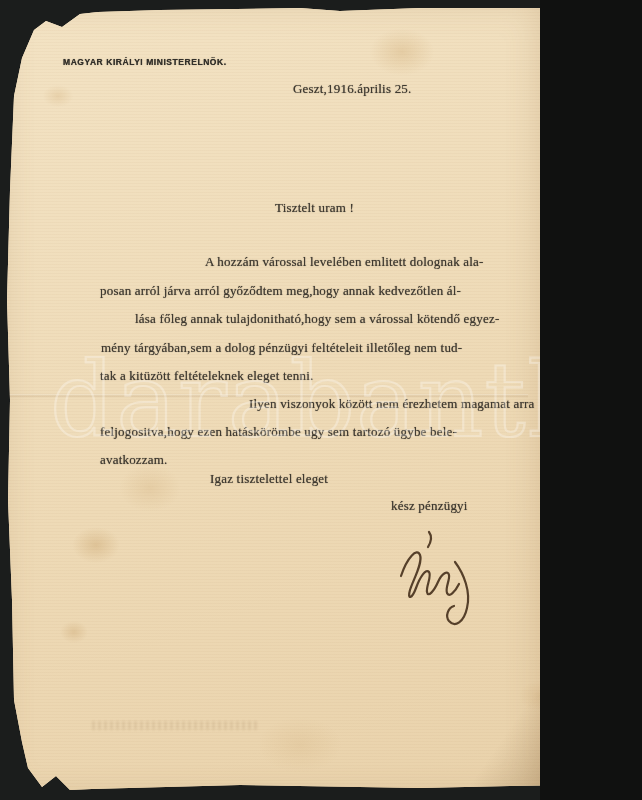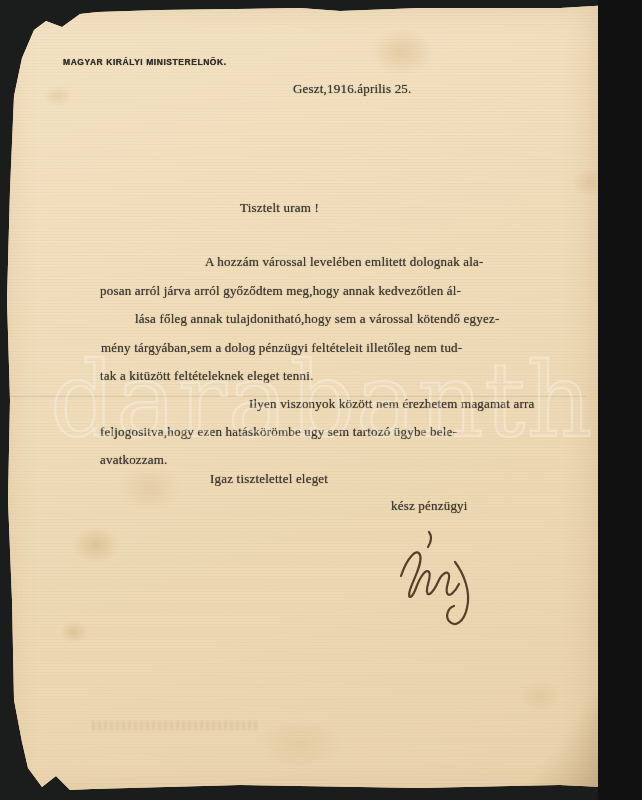--- a/index.html
+++ b/index.html
@@ -1,17 +1,17 @@
 <!DOCTYPE html>
 <html><head>
 <meta charset="utf-8">
 <style>
   html,body{margin:0;padding:0;background:#101110;}
   .stage{
-    position:relative;width:598px;height:800px;overflow:hidden;
+    position:relative;width:540px;height:800px;overflow:hidden;
     background:#1b1d1c;
     font-family:"DejaVu Sans Mono","Liberation Mono",monospace;
   }
   
   .paper{
     position:absolute;inset:0;
     background-color:#efdcba;
     background-image:
       radial-gradient(ellipse 46px 34px at 402px 52px, rgba(186,138,70,0.22), transparent 70%),
       radial-gradient(ellipse 26px 20px at 590px 182px, rgba(186,138,70,0.18), transparent 70%),
@@ -63,21 +63,21 @@
     text-shadow:0 0 0.9px rgba(62,55,45,0.8);
   }
   .stamp{
     position:absolute;left:63px;top:57px;
     font-family:"Liberation Sans","DejaVu Sans",sans-serif;
     font-weight:700;font-size:8.5px;letter-spacing:0.55px;
     color:#33302a;transform:scaleY(1.08);
     text-shadow:0 0 0.7px rgba(45,42,36,0.9);
   }
   .dateline    {left:293px;top:82px;}
-  .salutation  {left:240px;top:201px;}
+  .salutation  {left:275px;top:201px;}
   .p1l0{left:205px;top:255px;} .p1l1{left:100px;top:284px;}
   .p1l2{left:100px;top:312px;margin-left:35px;} .p1l3{left:101px;top:341px;}
   .p1l4{left:100px;top:369px;}
   .p2l0{left:225px;top:397px;margin-left:24px;} .p2l1{left:100px;top:425px;}
   .p2l2{left:100px;top:453px;}
   .closing1{left:210px;top:472px;}
   .closing2{left:391px;top:499px;}
   
   .signature{position:absolute;left:385px;top:524px;width:120px;height:110px;}
   .signature path{fill:none;stroke:#4e3823;stroke-width:2.2;stroke-linecap:round;opacity:0.95;}

